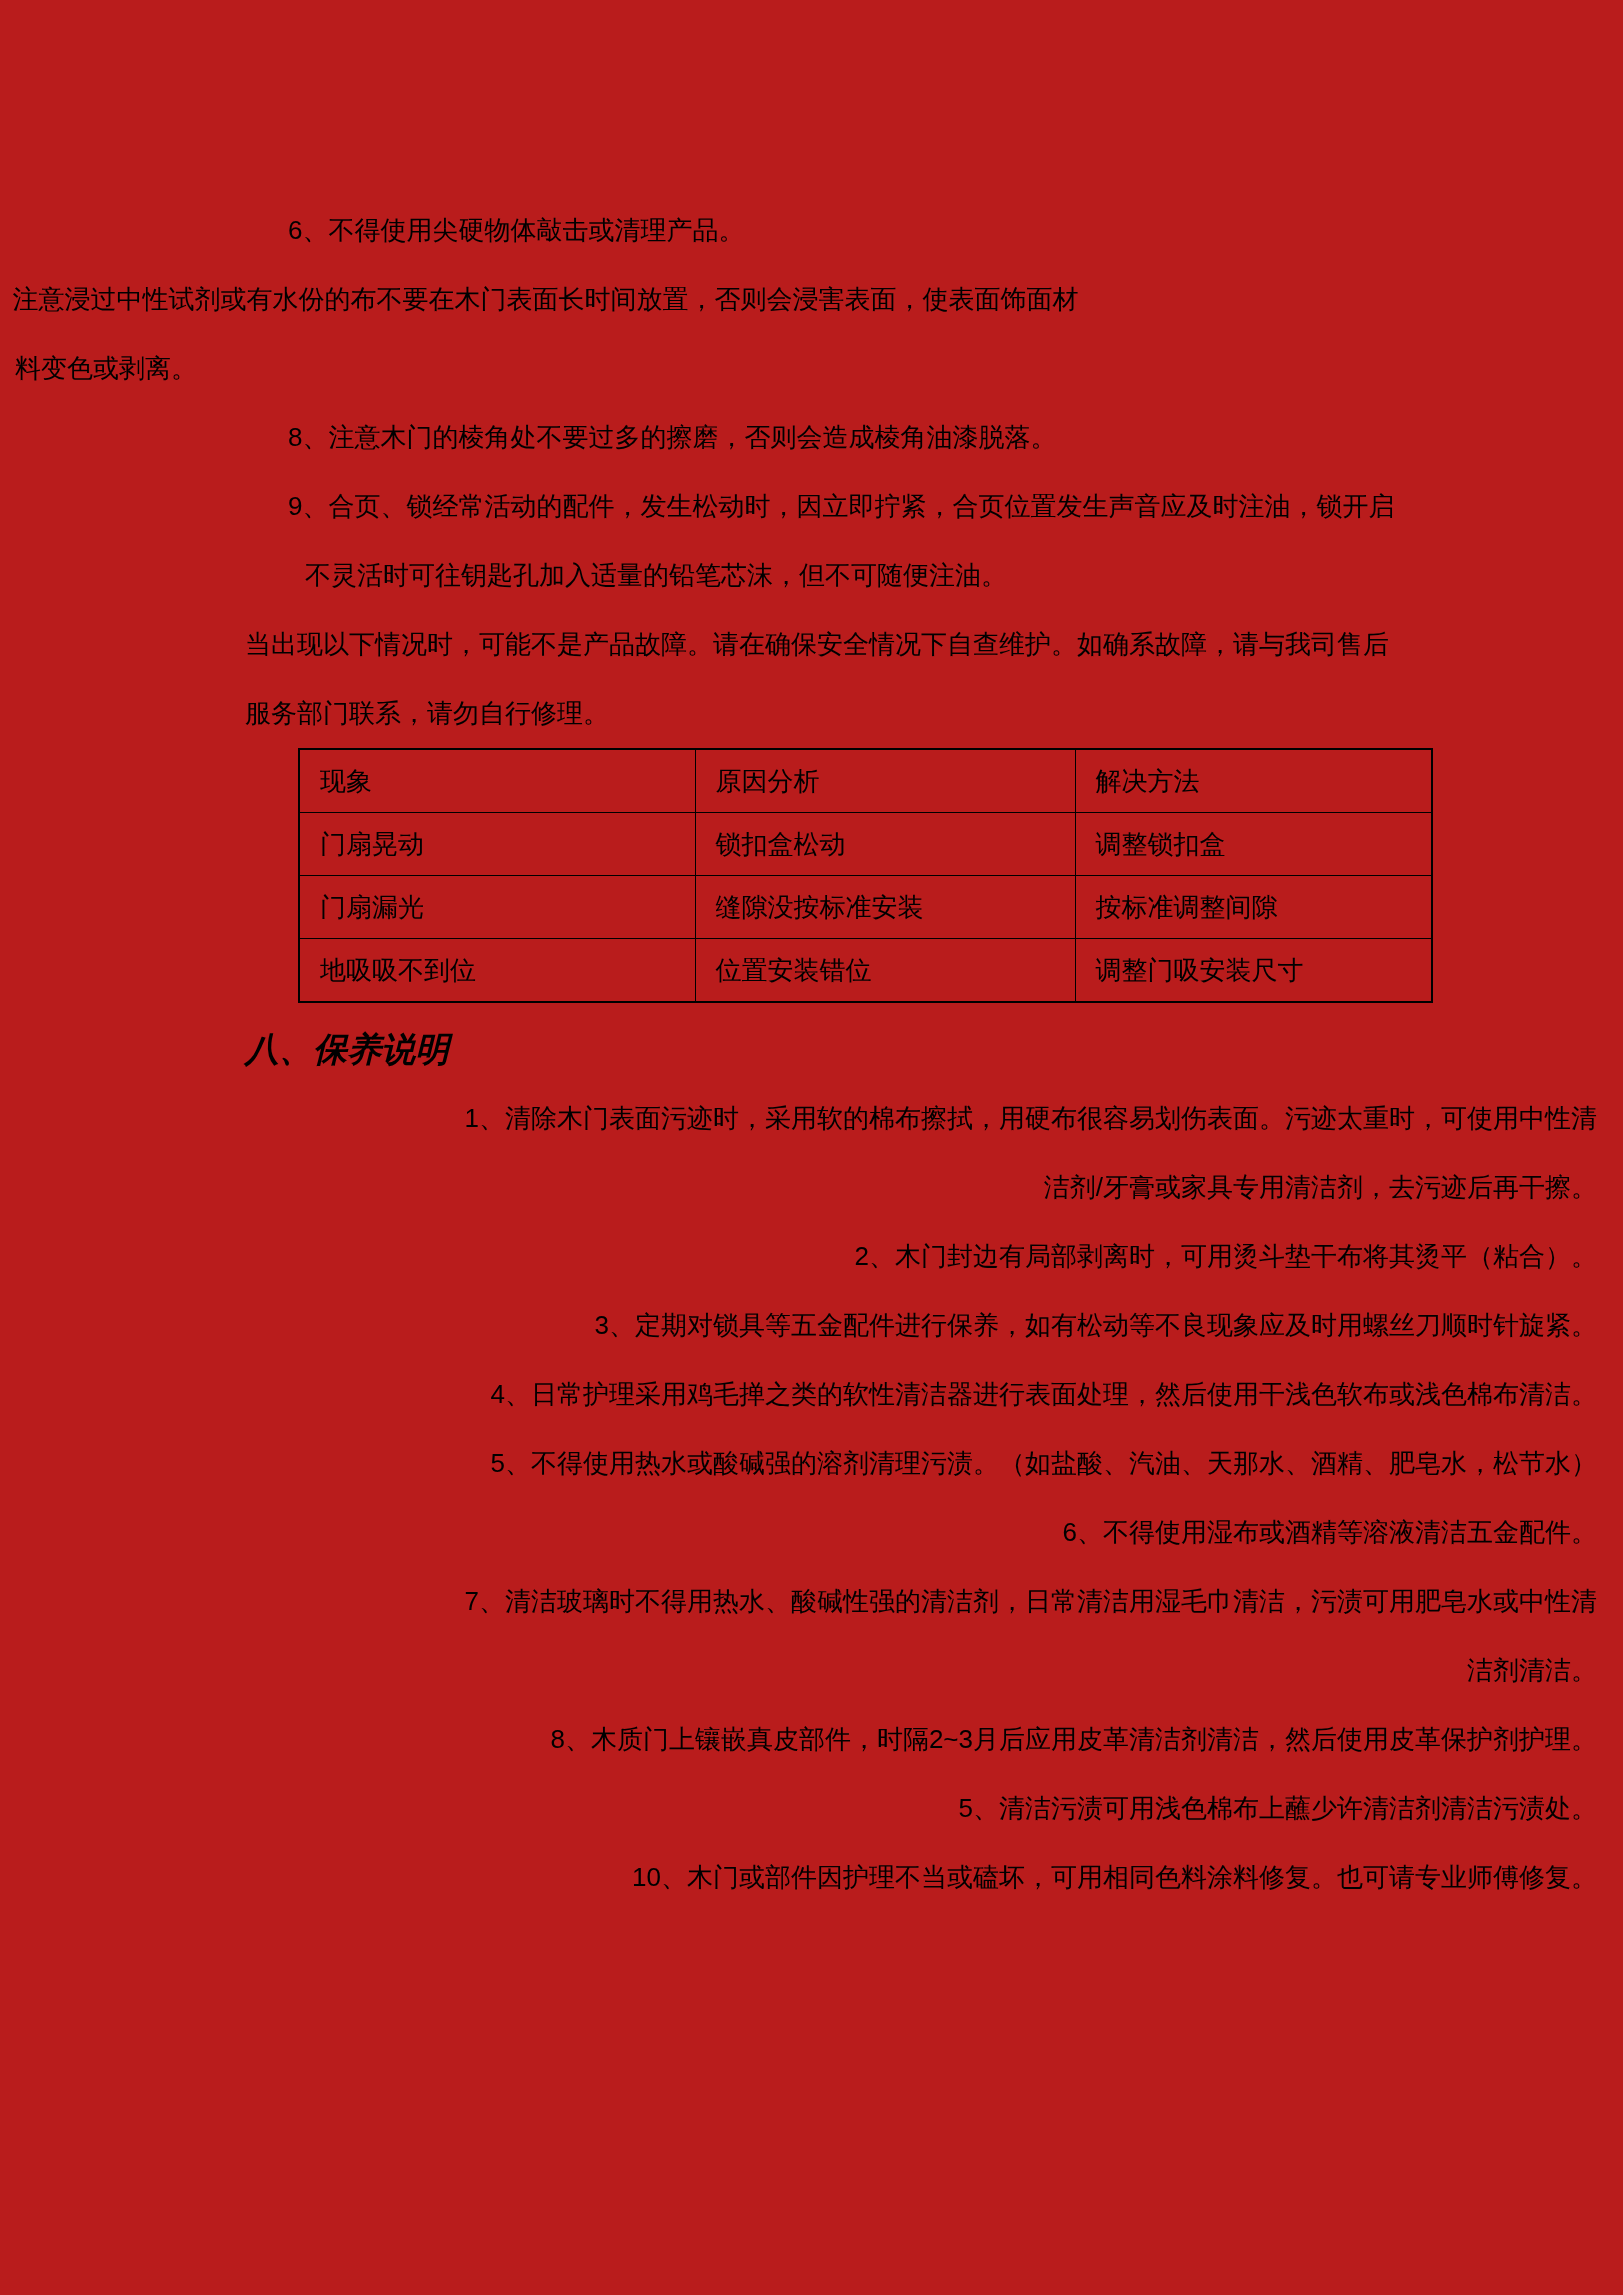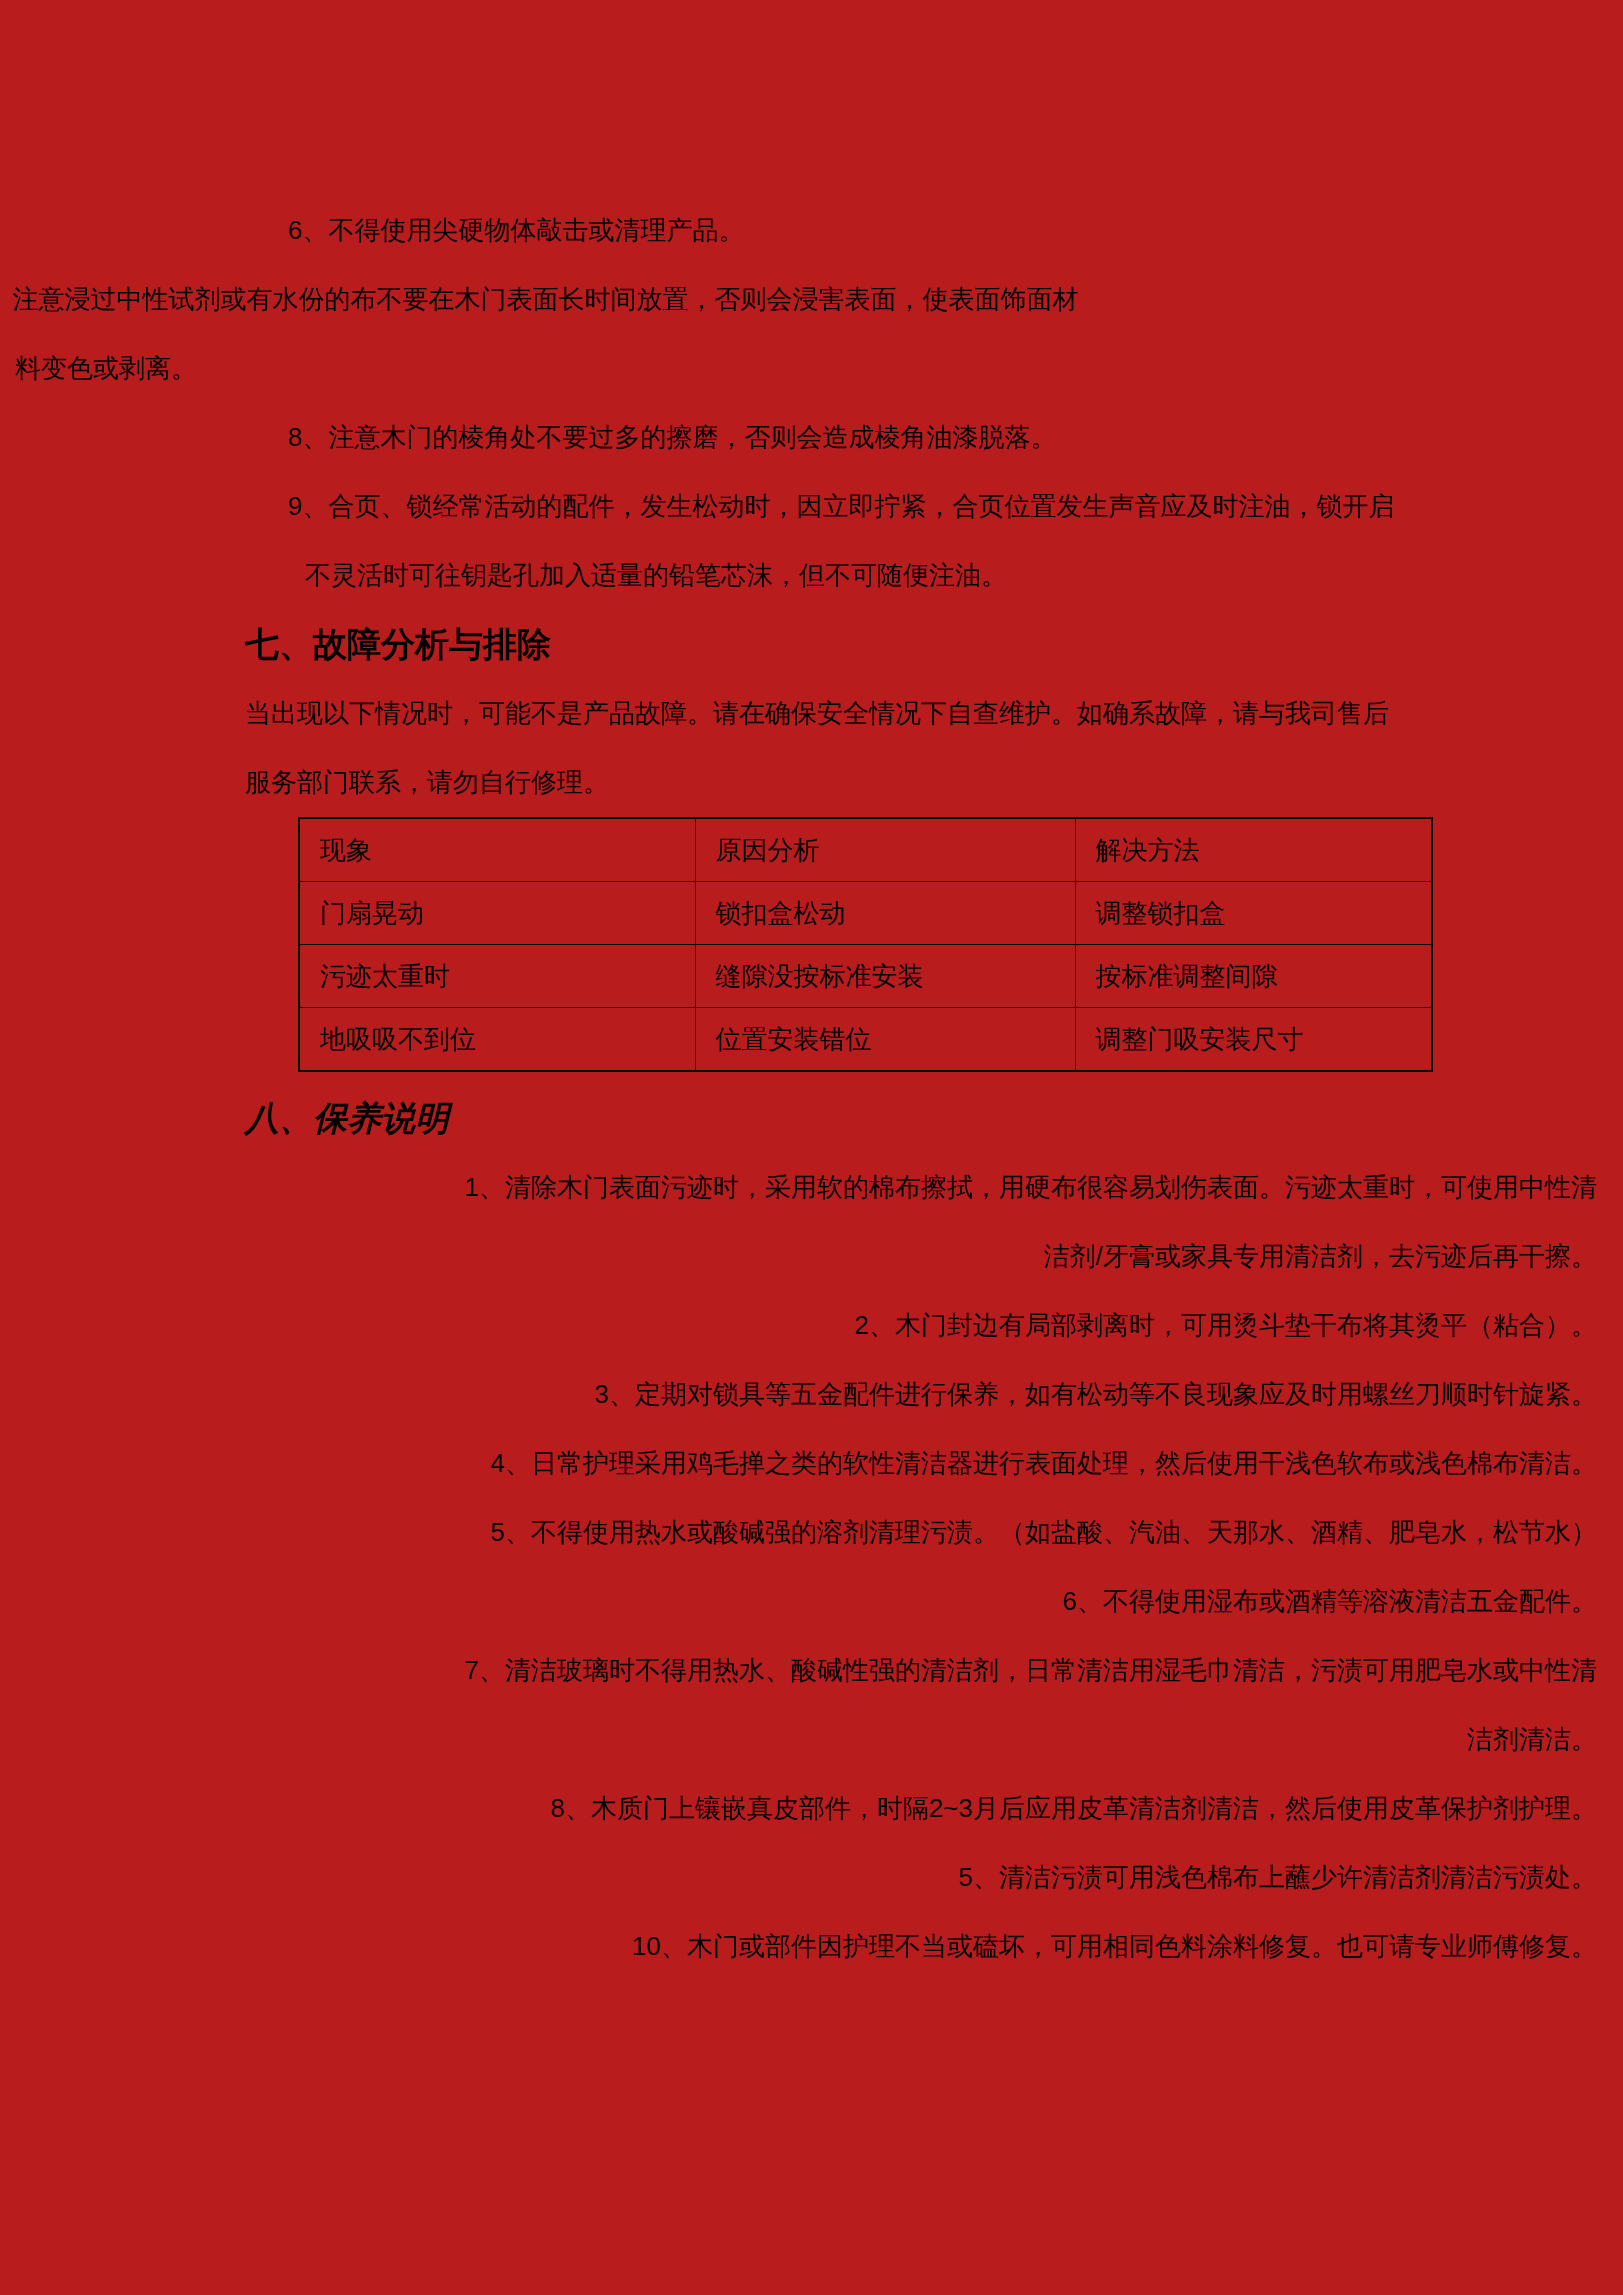--- a/index.html
+++ b/index.html
@@ -95,21 +95,20 @@
 
   <div class="top-list">
     <p class="num-item">6、不得使用尖硬物体敲击或清理产品。</p>
     <p class="hang-65">7、注意浸过中性试剂或有水份的布不要在木门表面长时间放置，否则会浸害表面，使表面饰面材
 料变色或剥离。</p>
     <p class="num-item">8、注意木门的棱角处不要过多的擦磨，否则会造成棱角油漆脱落。</p>
     <p class="hang-26">9、合页、锁经常活动的配件，发生松动时，因立即拧紧，合页位置发生声音应及时注油，锁开启
 不灵活时可往钥匙孔加入适量的铅笔芯沫，但不可随便注油。</p>
   </div>
 
-  <h2 class="sec-heading" id="heading-7">七、故障分析与排除</h2>
   <p class="intro-para">当出现以下情况时，可能不是产品故障。请在确保安全情况下自查维护。如确系故障，请与我司售后
 服务部门联系，请勿自行修理。</p>
 
   <table class="fault-table">
     <colgroup>
       <col class="c1">
         <col class="c2">
         <col class="c3">
     </colgroup>
     <tbody>
@@ -117,21 +116,21 @@
         <td>现象</td>
         <td>原因分析</td>
         <td>解决方法</td>
       </tr>
       <tr>
         <td>门扇晃动</td>
         <td>锁扣盒松动</td>
         <td>调整锁扣盒</td>
       </tr>
       <tr>
-        <td>污迹太重时</td>
+        <td>门扇漏光</td>
         <td>缝隙没按标准安装</td>
         <td>按标准调整间隙</td>
       </tr>
       <tr>
         <td>地吸吸不到位</td>
         <td>位置安装错位</td>
         <td>调整门吸安装尺寸</td>
       </tr>
     </tbody>
   </table>

